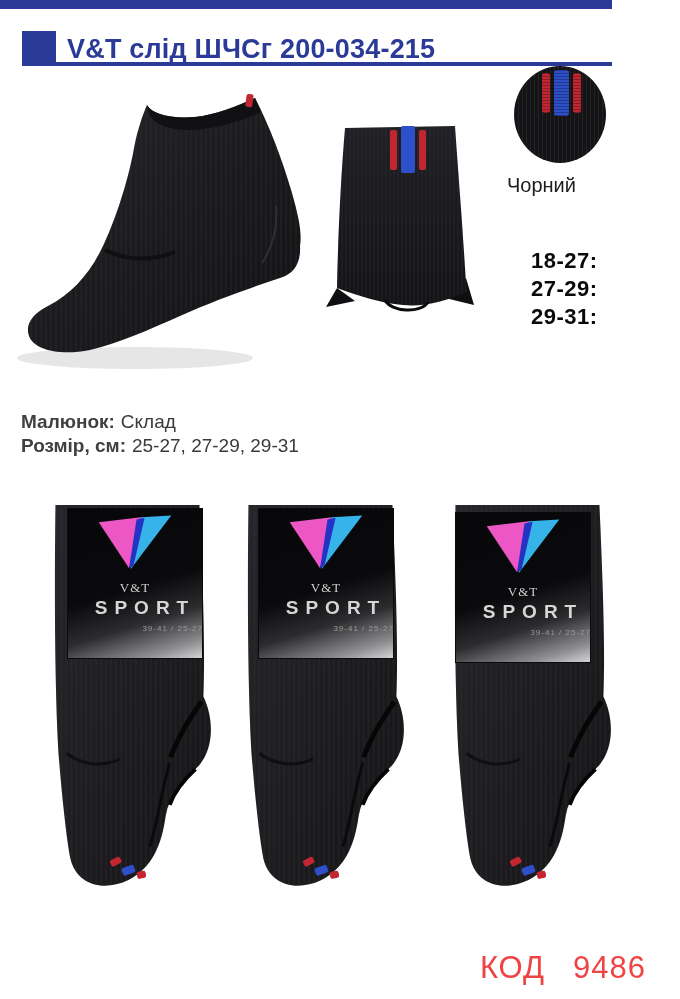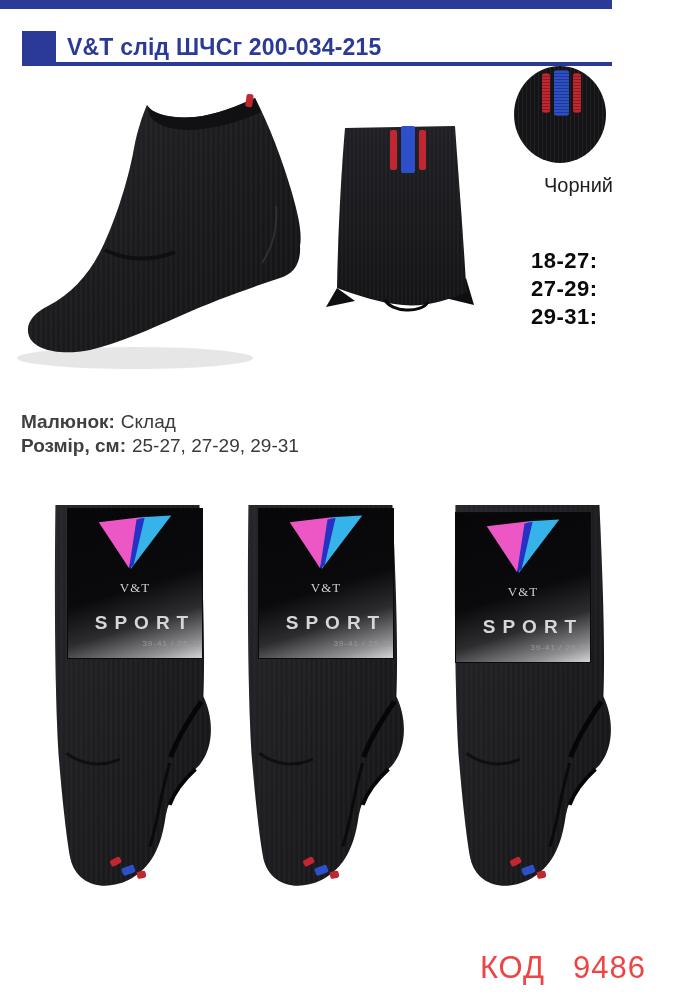--- a/index.html
+++ b/index.html
@@ -2,36 +2,36 @@
 <html><head>
 <meta charset="utf-8">
 <style>
   html,body{margin:0;padding:0;background:#fff;}
   .page{position:relative;width:680px;height:999px;background:#fff;overflow:hidden;
         font-family:"Liberation Sans","DejaVu Sans",sans-serif;}
 
   
   .top-bar{position:absolute;left:0;top:0;width:612px;height:9px;background:#2a3a96;}
   .logo-square{position:absolute;left:22px;top:31px;width:34px;height:31px;background:#2a3a96;}
-  .page-title{position:absolute;left:67px;top:34px;margin:0;font-size:23px;font-weight:bold;
+  .page-title{position:absolute;left:67px;top:34px;margin:0;font-size:27px;font-weight:bold;
               color:#2a3a96;letter-spacing:.2px;white-space:nowrap;}
   .title-underline{position:absolute;left:22px;top:62px;width:590px;height:4px;background:#2a3a96;}
 
   
   .hero-svg{position:absolute;}
   .swatch{position:absolute;left:514px;top:66px;width:92px;height:97px;border-radius:50%;
           background:#141416;overflow:hidden;}
   .swatch-ribs{position:absolute;inset:0;border-radius:50%;
         background:repeating-linear-gradient(90deg,rgba(255,255,255,.06) 0 1px,transparent 1px 4px);}
   .stripe{position:absolute;border-radius:3px;
         background-image:repeating-linear-gradient(0deg,rgba(0,0,0,.28) 0 1px,transparent 1px 3px);}
   .stripe.red1{left:28px;top:7px;width:8px;height:40px;background-color:#c22630;}
   .stripe.blue1{left:40px;top:4px;width:15px;height:46px;background-color:#2d4fc8;}
   .stripe.red2{left:59px;top:7px;width:8px;height:40px;background-color:#c22630;}
-  .swatch-label{position:absolute;left:507px;top:174px;width:106px;text-align:right;
+  .swatch-label{position:absolute;left:507px;top:174px;width:106px;text-align:left;
                 font-size:20px;color:#1e1e1e;}
 
   .sizes{position:absolute;left:531px;top:247px;font-size:22px;font-weight:bold;color:#0a0a0a;
          line-height:28px;letter-spacing:.5px;}
 
   
   .specs{position:absolute;left:21px;top:410px;font-size:19px;line-height:24px;color:#3a3a3a;}
   .spec-label{font-weight:bold;color:#404040;margin-right:6px;}
 
   
@@ -39,21 +39,21 @@
   .pack-label{position:absolute;width:136px;height:151px;
       background:linear-gradient(163deg,#070709 0%,#0a0a0c 52%,#2c2c2e 72%,#8f8f92 90%,#d9d9db 100%);
       box-shadow:0 0 0 1px #0a0a0a inset;}
   .logo-tri{position:relative;width:74px;height:56px;margin:7px auto 0;}
   .tri{position:absolute;inset:0;}
   .tri-pink{clip-path:polygon(1% 13%,58% 4%,42% 95%);background:#ed57c5;}
   .tri-cyan{clip-path:polygon(58% 4%,99% 1%,44% 97%);background:#36b3e8;}
   .tri-navy{clip-path:polygon(52% 8%,63% 5%,48% 90%,42% 95%);background:#2433c4;}
   .brand-name{margin-top:9px;text-align:center;font-family:"Liberation Serif",serif;
       font-size:13px;color:#cfcfcf;letter-spacing:1px;}
-  .brand-line{margin-top:16px;text-align:center;font-size:19px;font-weight:bold;color:#d6d6d6;
+  .brand-line{margin-top:1px;text-align:center;font-size:19px;font-weight:bold;color:#d6d6d6;
       letter-spacing:7px;text-indent:7px;padding-left:13px;}
   .label-size{margin-top:5px;text-align:right;font-size:8px;color:#9a9a9a;letter-spacing:1px;}
 
   
   .code-line{position:absolute;right:34px;top:950px;font-size:31px;color:#ef4444;letter-spacing:1px;}
   .code-label{margin-right:28px;}
 </style>
 </head>
 <body>
 

